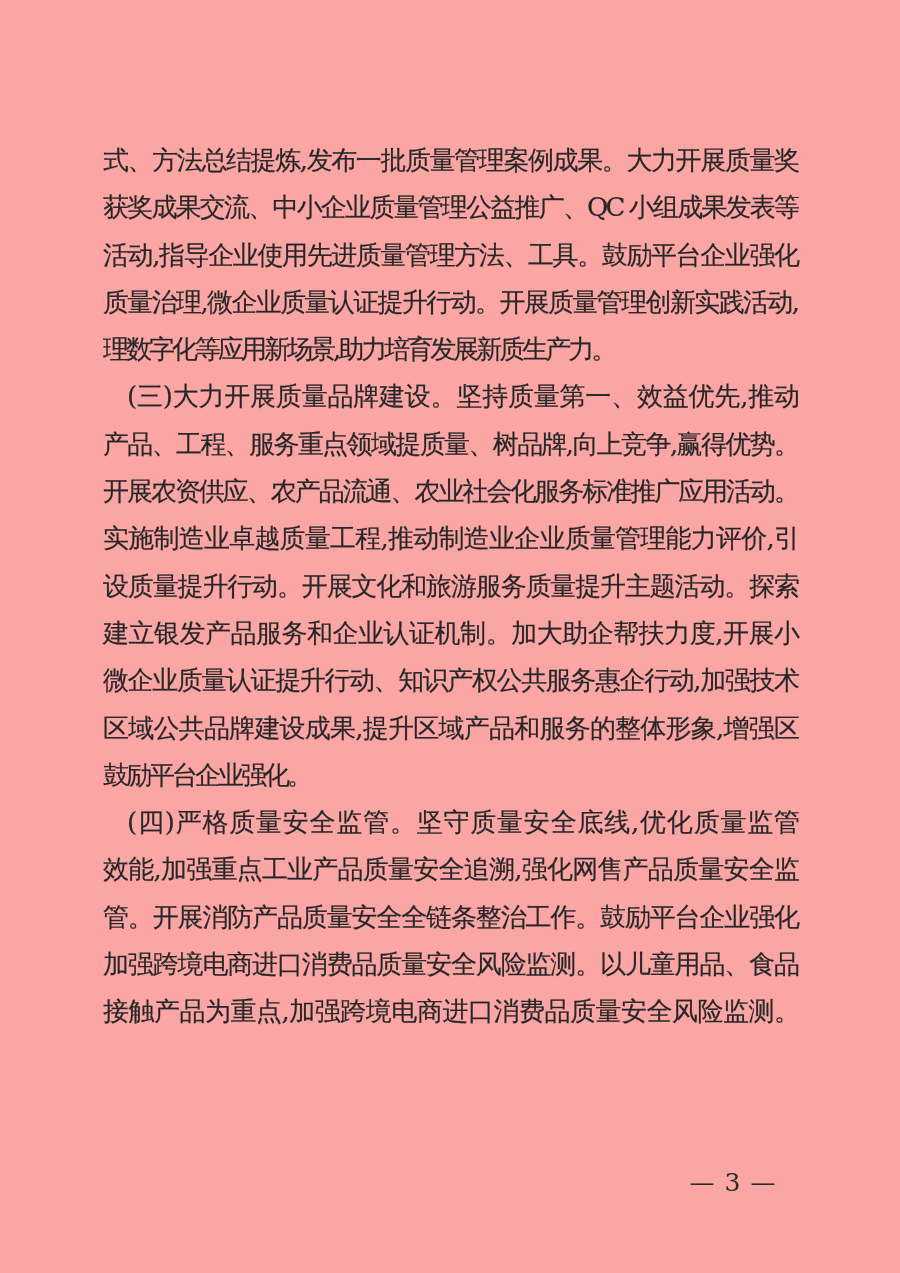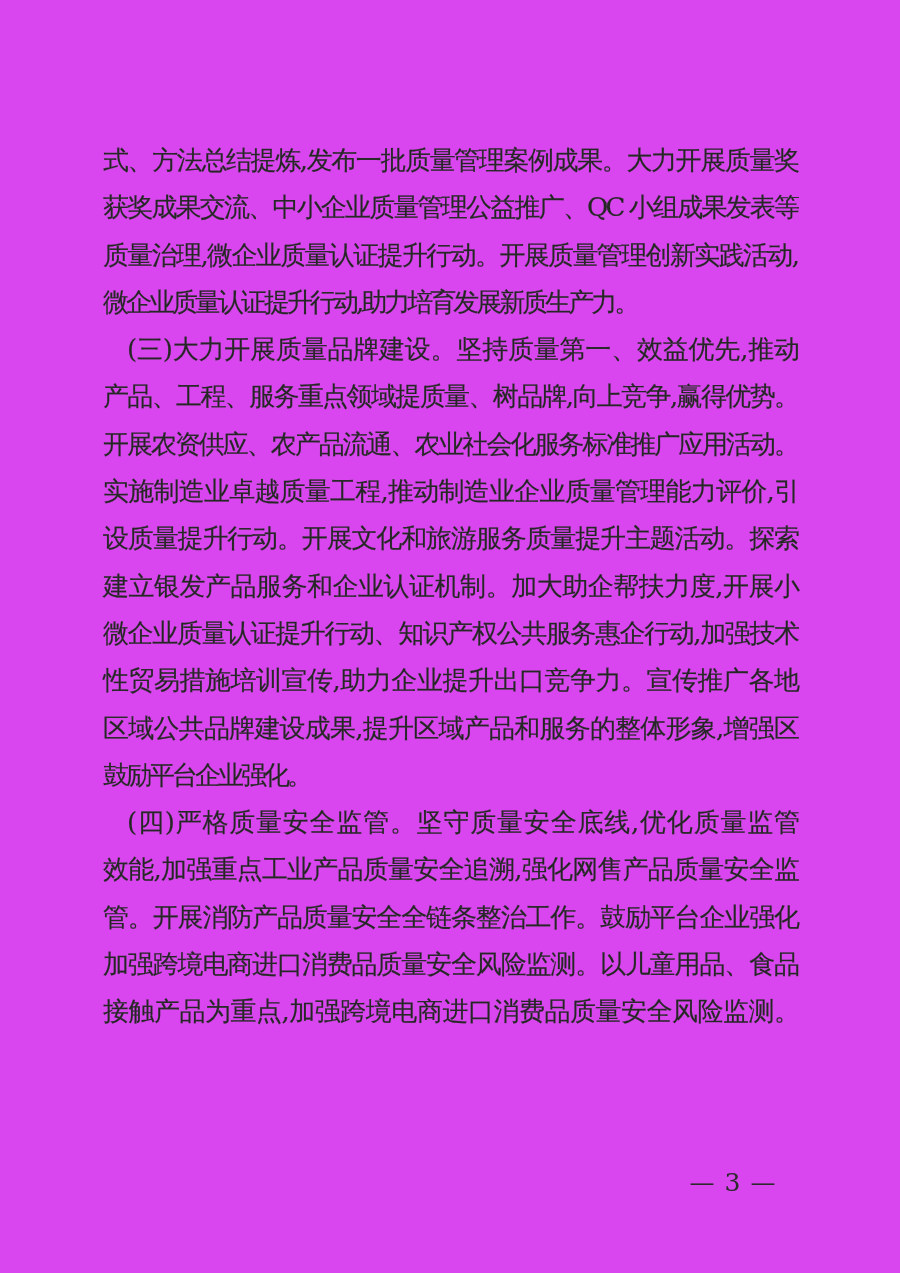--- a/index.html
+++ b/index.html
@@ -6,21 +6,21 @@
   html, body {
     width: 900px;
     height: 1273px;
     background: #f2f2f2;
     font-family: "DejaVu Serif", "Liberation Serif", serif;
   }
   .page {
     position: relative;
     width: 900px;
     height: 1273px;
-    background: #d946ef;
+    background: #fca5a5;
     overflow: hidden;
     color: #262626;
   }
   .text-block {
     position: absolute;
     left: 103px;
     top: 137px;
     width: 694px;
   }
   .line {
@@ -59,30 +59,30 @@
     white-space: nowrap;
   }
 </style>
 </head>
 <body>
 
 <div class="page">
   <div class="text-block" id="text-block">
       <div class="line">式、方法总结提炼,发布一批质量管理案例成果。大力开展质量奖</div>
       <div class="line">获奖成果交流、中小企业质量管理公益推广、QC 小组成果发表等</div>
+      <div class="line">活动,指导企业使用先进质量管理方法、工具。鼓励平台企业强化</div>
       <div class="line">质量治理,微企业质量认证提升行动。开展质量管理创新实践活动,</div>
-      <div class="line short">微企业质量认证提升行动,助力培育发展新质生产力。</div>
+      <div class="line short">理数字化等应用新场景,助力培育发展新质生产力。</div>
       <div class="line indent">(三)大力开展质量品牌建设。坚持质量第一、效益优先,推动</div>
       <div class="line">产品、工程、服务重点领域提质量、树品牌,向上竞争,赢得优势。</div>
       <div class="line">开展农资供应、农产品流通、农业社会化服务标准推广应用活动。</div>
       <div class="line">实施制造业卓越质量工程,推动制造业企业质量管理能力评价,引</div>
       <div class="line">设质量提升行动。开展文化和旅游服务质量提升主题活动。探索</div>
       <div class="line">建立银发产品服务和企业认证机制。加大助企帮扶力度,开展小</div>
       <div class="line">微企业质量认证提升行动、知识产权公共服务惠企行动,加强技术</div>
-      <div class="line">性贸易措施培训宣传,助力企业提升出口竞争力。宣传推广各地</div>
       <div class="line">区域公共品牌建设成果,提升区域产品和服务的整体形象,增强区</div>
       <div class="line short">鼓励平台企业强化。</div>
       <div class="line indent">(四)严格质量安全监管。坚守质量安全底线,优化质量监管</div>
       <div class="line">效能,加强重点工业产品质量安全追溯,强化网售产品质量安全监</div>
       <div class="line">管。开展消防产品质量安全全链条整治工作。鼓励平台企业强化</div>
       <div class="line">加强跨境电商进口消费品质量安全风险监测。以儿童用品、食品</div>
       <div class="line">接触产品为重点,加强跨境电商进口消费品质量安全风险监测。</div>
     </div>
   <div class="page-number">— 3 —</div>
 </div>

